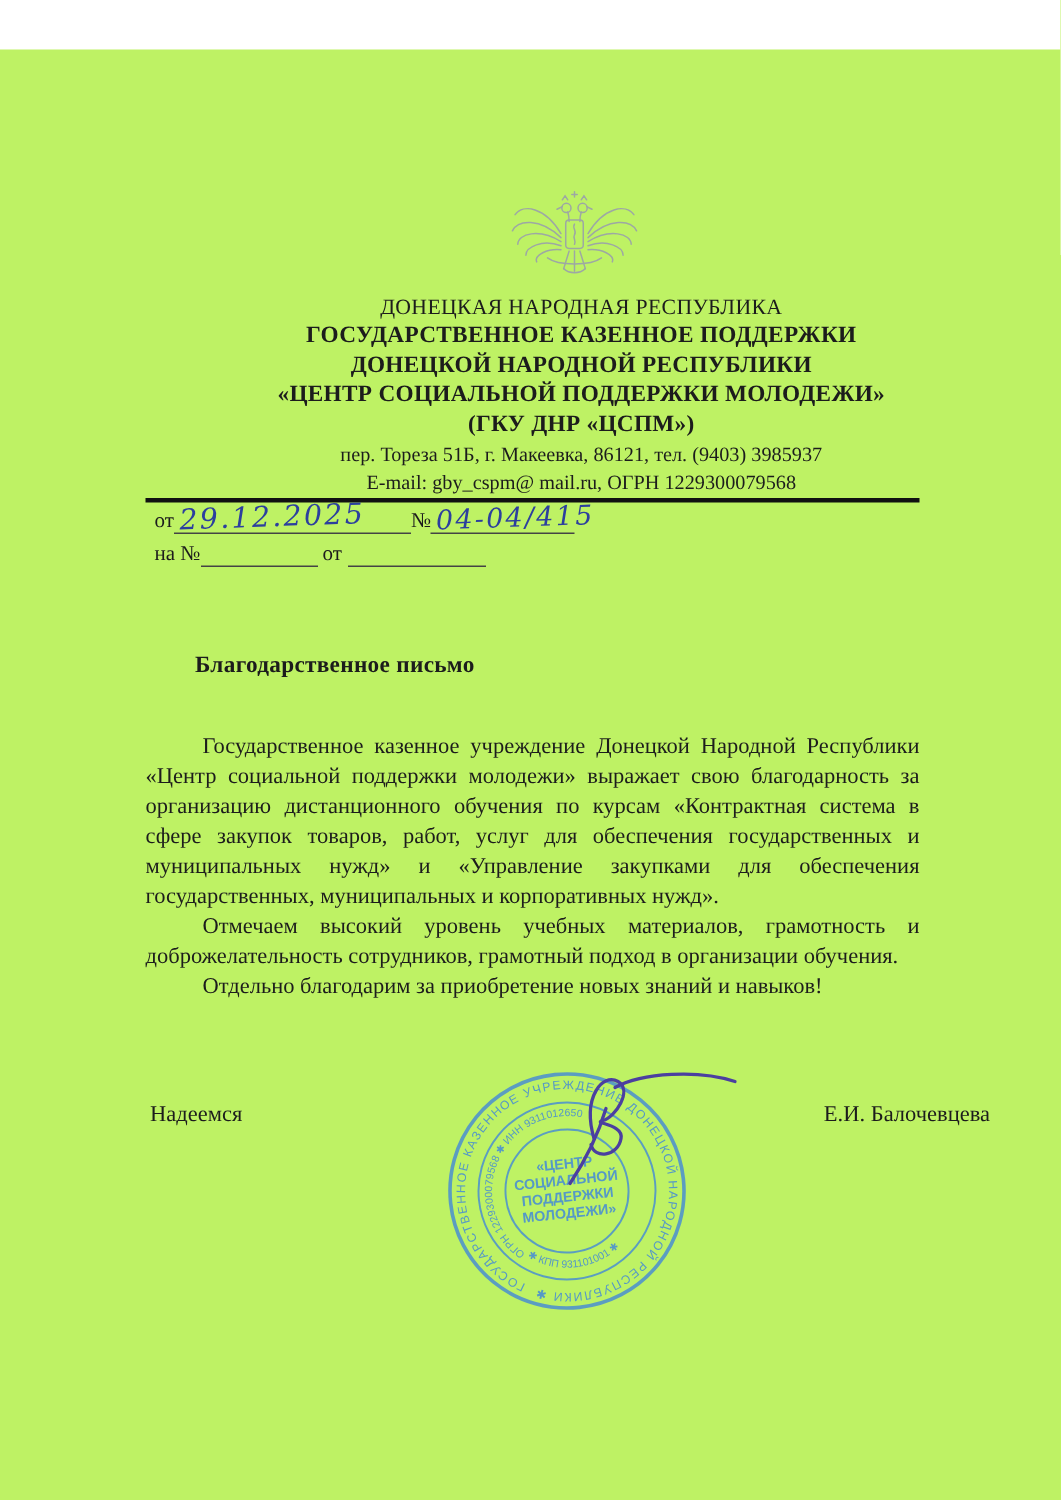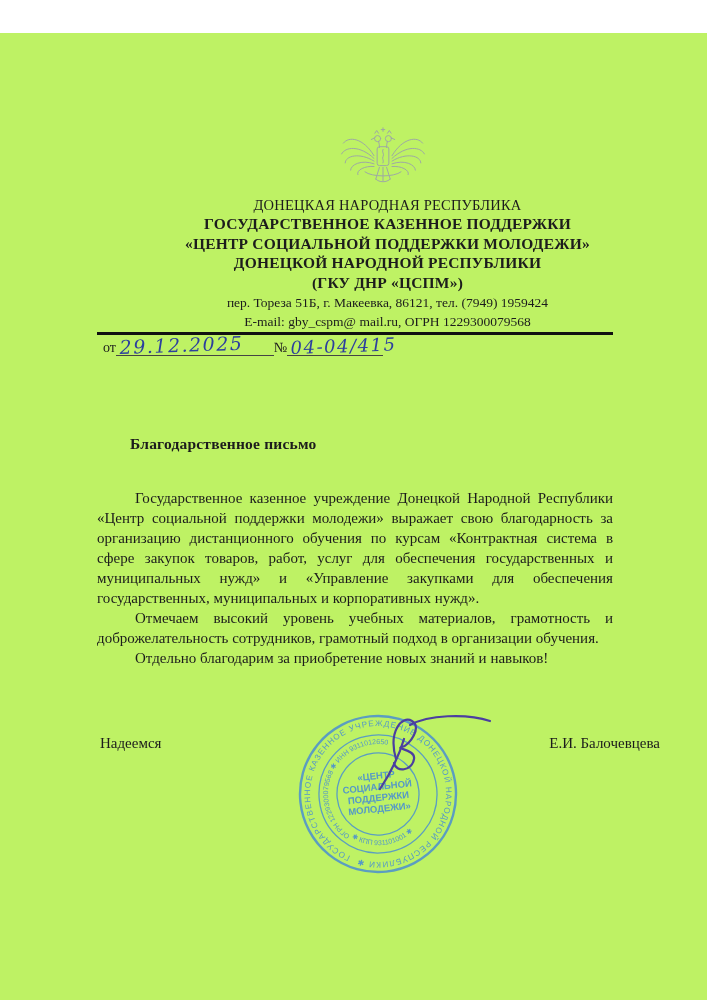--- a/index.html
+++ b/index.html
@@ -90,32 +90,35 @@
         <path d="M42,60 C46,64 54,64 58,60"></path>
 
         <path d="M30,52 C38,58 62,58 70,52"></path>
       </g>
     </svg>
   </div>
 
   <div class="header-block">
     <div class="republic">ДОНЕЦКАЯ НАРОДНАЯ РЕСПУБЛИКА</div>
     <div class="org">ГОСУДАРСТВЕННОЕ КАЗЕННОЕ ПОДДЕРЖКИ</div>
+    <div class="org">ДОНЕЦКОЙ НАРОДНОЙ РЕСПУБЛИКИ</div>
     <div class="org">«ЦЕНТР СОЦИАЛЬНОЙ ПОДДЕРЖКИ МОЛОДЕЖИ»</div>
-    <div class="org">ДОНЕЦКОЙ НАРОДНОЙ РЕСПУБЛИКИ</div>
     <div class="org">(ГКУ ДНР «ЦСПМ»)</div>
-    <div class="addr">пер. Тореза 51Б, г. Макеевка, 86121, тел. (7949) 1959424</div>
+    <div class="addr">пер. Тореза 51Б, г. Макеевка, 86121, тел. (9403) 3985937</div>
     <div class="addr">E-mail: gby_cspm@ mail.ru, ОГРН 1229300079568</div>
   </div>
 
   <div class="rule"></div>
 
   <div class="ref-block">
     <div class="ref-row">
       <span>от</span><span class="u date"><span class="hand">29.12.2025</span></span><span>№</span><span class="u num"><span class="hand small">04-04/415</span></span>
+    </div>
+    <div class="ref-row">
+      <span>на №</span><span class="u reply1"></span>&nbsp;<span>от</span>&nbsp;<span class="u reply2"></span>
     </div>
   </div>
 
   <div class="title">Благодарственное письмо</div>
 
   <div class="body-text">
     <p>Государственное казенное учреждение Донецкой Народной Республики «Центр социальной поддержки молодежи» выражает свою благодарность за организацию дистанционного обучения по курсам «Контрактная система в сфере закупок товаров, работ, услуг для обеспечения государственных и муниципальных нужд» и «Управление закупками для обеспечения государственных, муниципальных и корпоративных нужд».</p>
     <p>Отмечаем высокий уровень учебных материалов, грамотность и доброжелательность сотрудников, грамотный подход в организации обучения.</p>
     <p>Отдельно благодарим за приобретение новых знаний и навыков!</p>
   </div>

